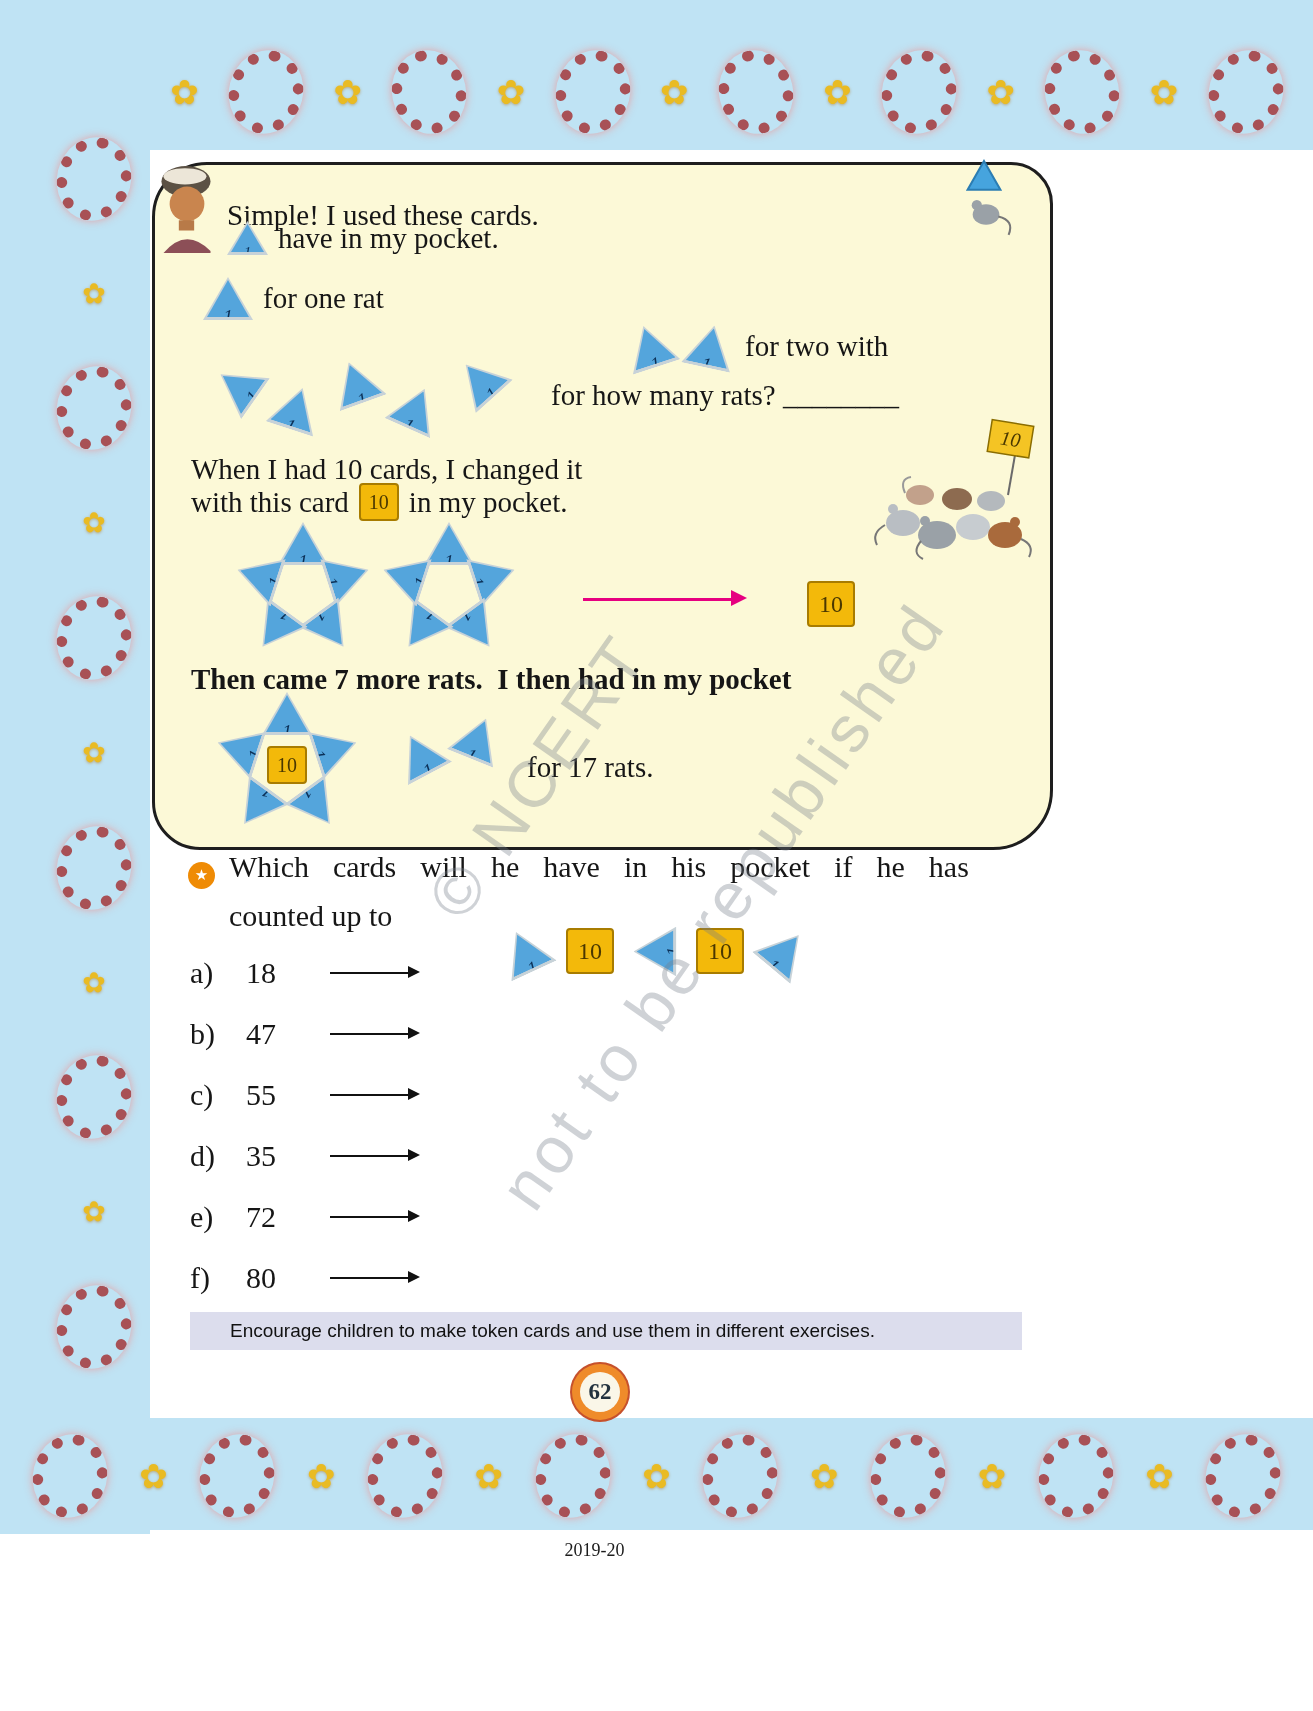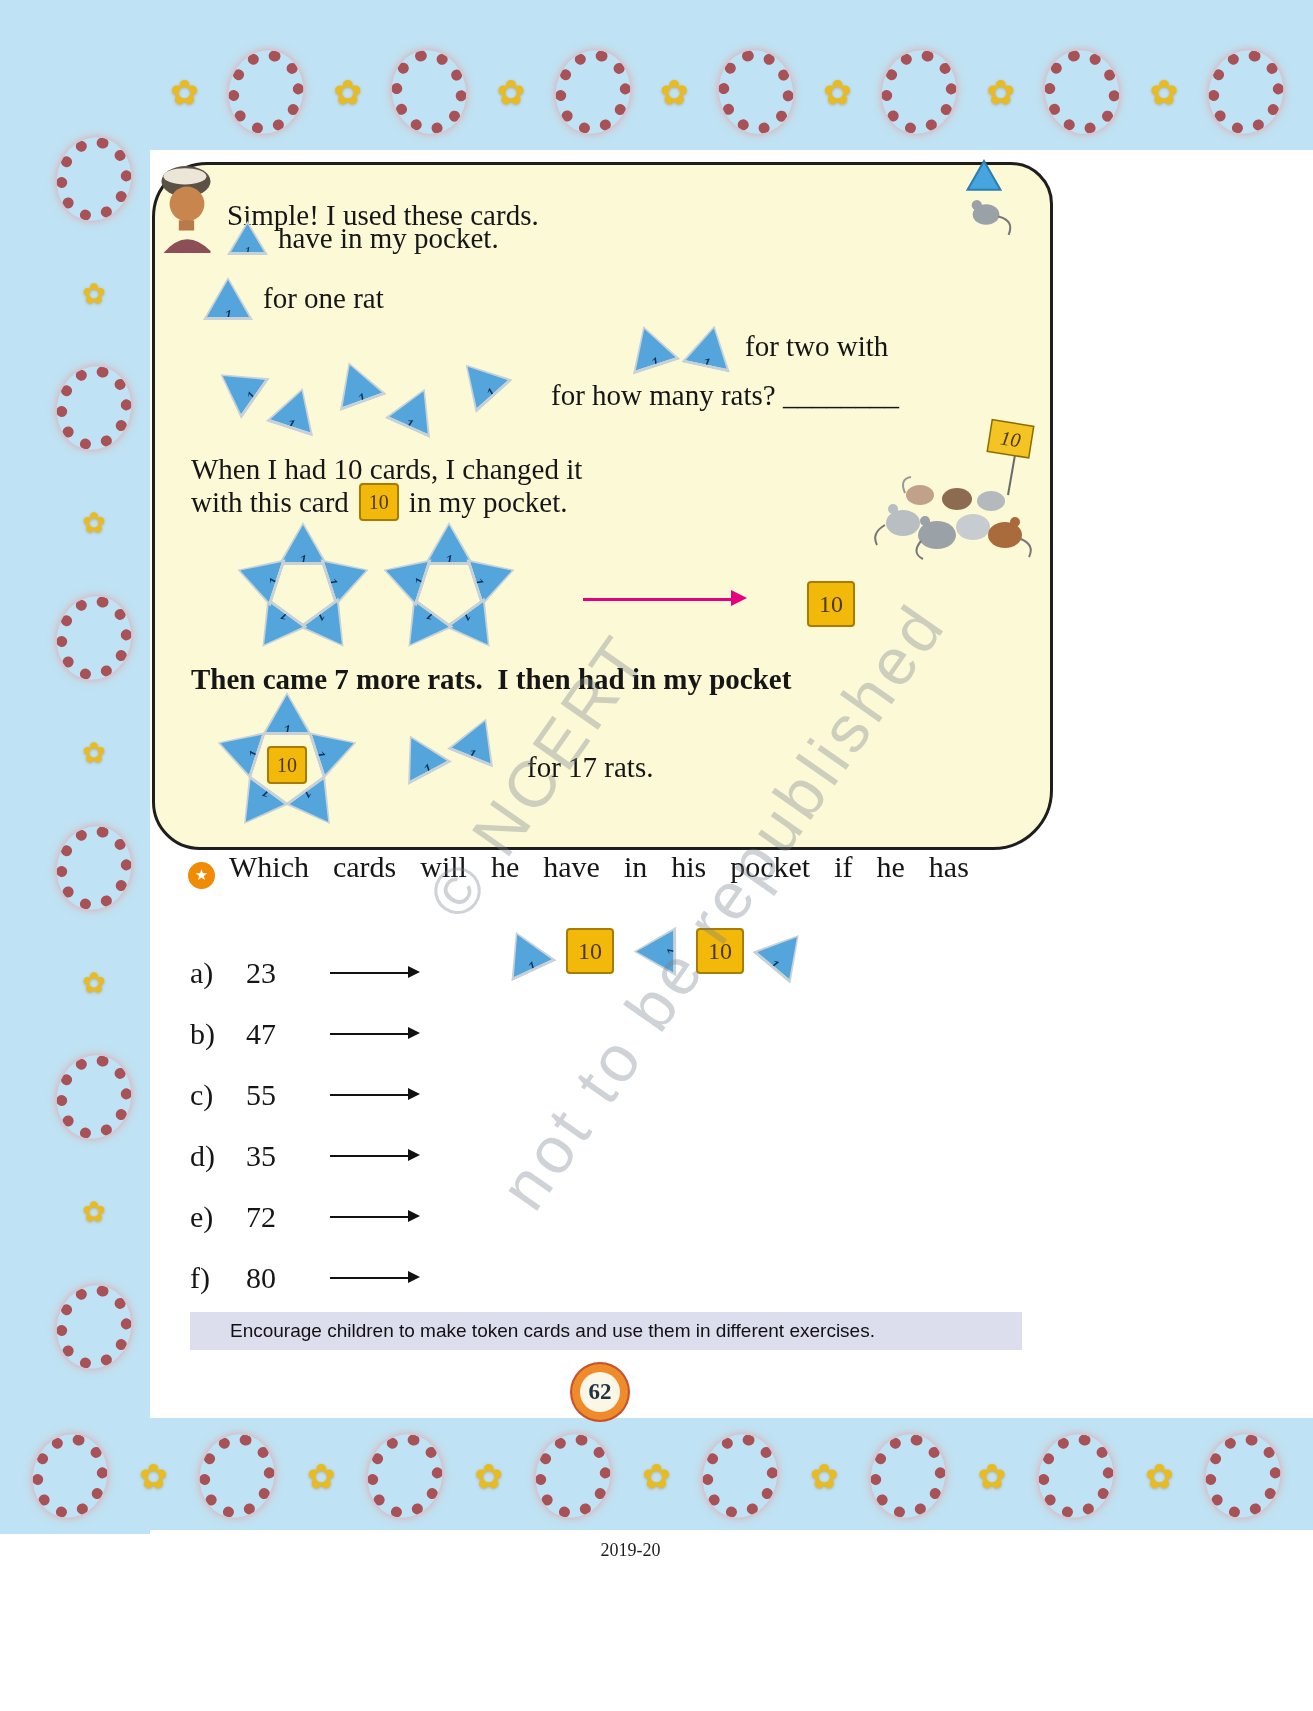--- a/index.html
+++ b/index.html
@@ -79,21 +79,21 @@
   .answer-row{position:absolute;left:500px;top:928px;display:flex;align-items:center;gap:16px;}
 
   
   .note{position:absolute;left:190px;top:1312px;width:832px;height:38px;background:#dcdded;display:flex;
         align-items:center;padding-left:40px;box-sizing:border-box;font-family:"Liberation Sans",sans-serif;
         font-size:19px;color:#111;}
   .badge{position:absolute;left:572px;top:1364px;width:56px;height:56px;border-radius:50%;background:#ef8b2a;
          display:flex;align-items:center;justify-content:center;box-shadow:0 0 0 2px #c6512c;}
   .badge-in{width:40px;height:40px;border-radius:50%;background:#faf6e8;display:flex;align-items:center;
             justify-content:center;font-size:23px;color:#23323f;font-weight:bold;}
-  .year{position:absolute;left:0;top:1540px;width:1189px;text-align:center;font-size:18px;color:#1c1c1c;margin-left:36px;}
+  .year{position:absolute;left:0;top:1540px;width:1189px;text-align:center;font-size:18px;color:#1c1c1c;}
 
   
   .watermark{position:absolute;left:230px;top:690px;width:800px;transform:rotate(-55deg);z-index:60;
              pointer-events:none;text-align:center;color:rgba(118,126,138,.35);
              font-family:"Liberation Sans",sans-serif;font-size:66px;letter-spacing:5px;white-space:nowrap;}
   .watermark .w2{margin-top:150px;}
 </style>
 </head>
 <body>
 
@@ -276,26 +276,27 @@
       </span>
     <span class="tri xtri" style="left:298px;top:552px;--r:22deg;">
         <b>1</b>
       </span>
     <div class="txt" style="left:372px;top:586px;">for 17 rats.</div>
 
   </div>
 
   <div class="q-head">
     <span class="bullet">★</span><span class="q-line1">Which cards will he have in his pocket if he has</span>
+    <div class="q-line2">counted up to</div>
   </div>
 
   <div class="q-items">
     <div class="q-item">
       <span class="q-label">a)</span>
-      <span class="q-val">23</span>
+      <span class="q-val">18</span>
       <span class="barrow"></span>
     </div>
     <div class="q-item">
       <span class="q-label">b)</span>
       <span class="q-val">47</span>
       <span class="barrow"></span>
     </div>
     <div class="q-item">
       <span class="q-label">c)</span>
       <span class="q-val">55</span>

